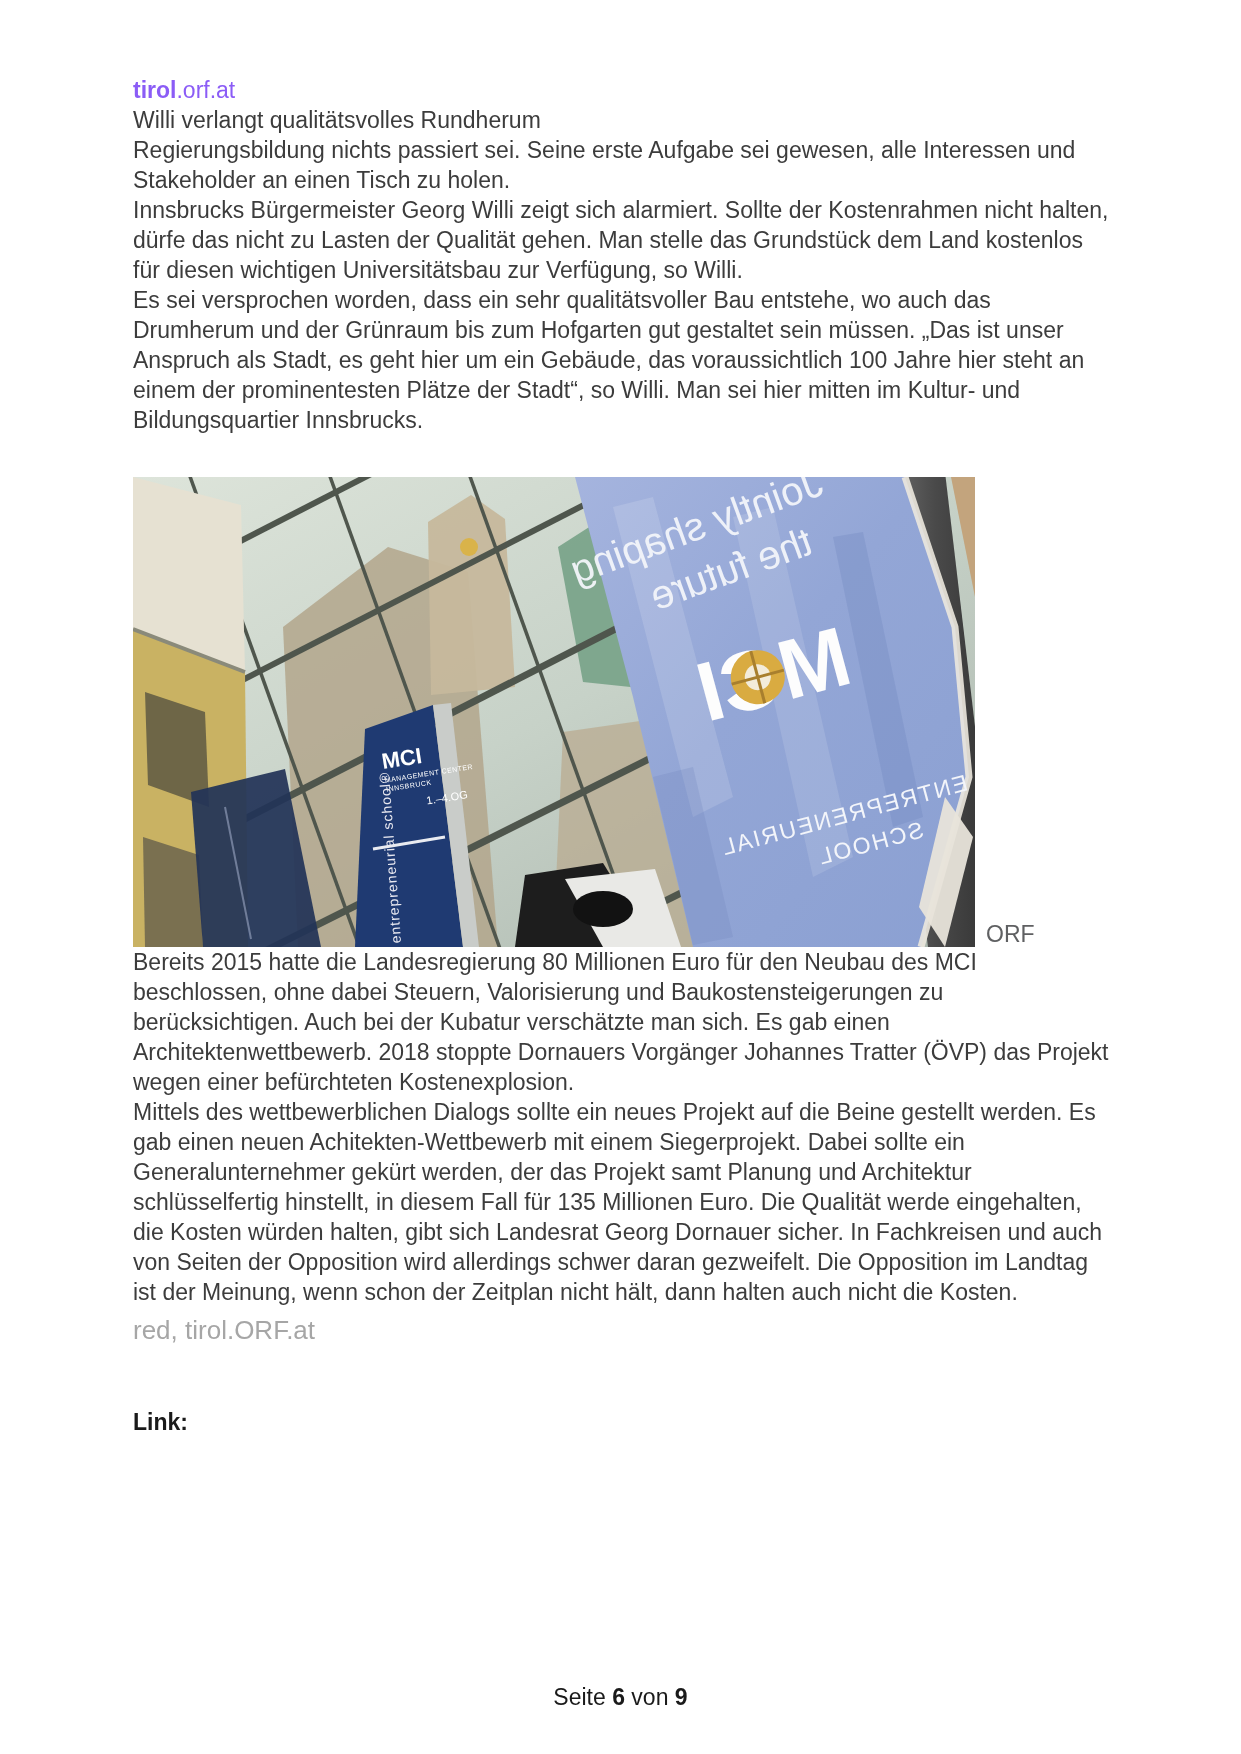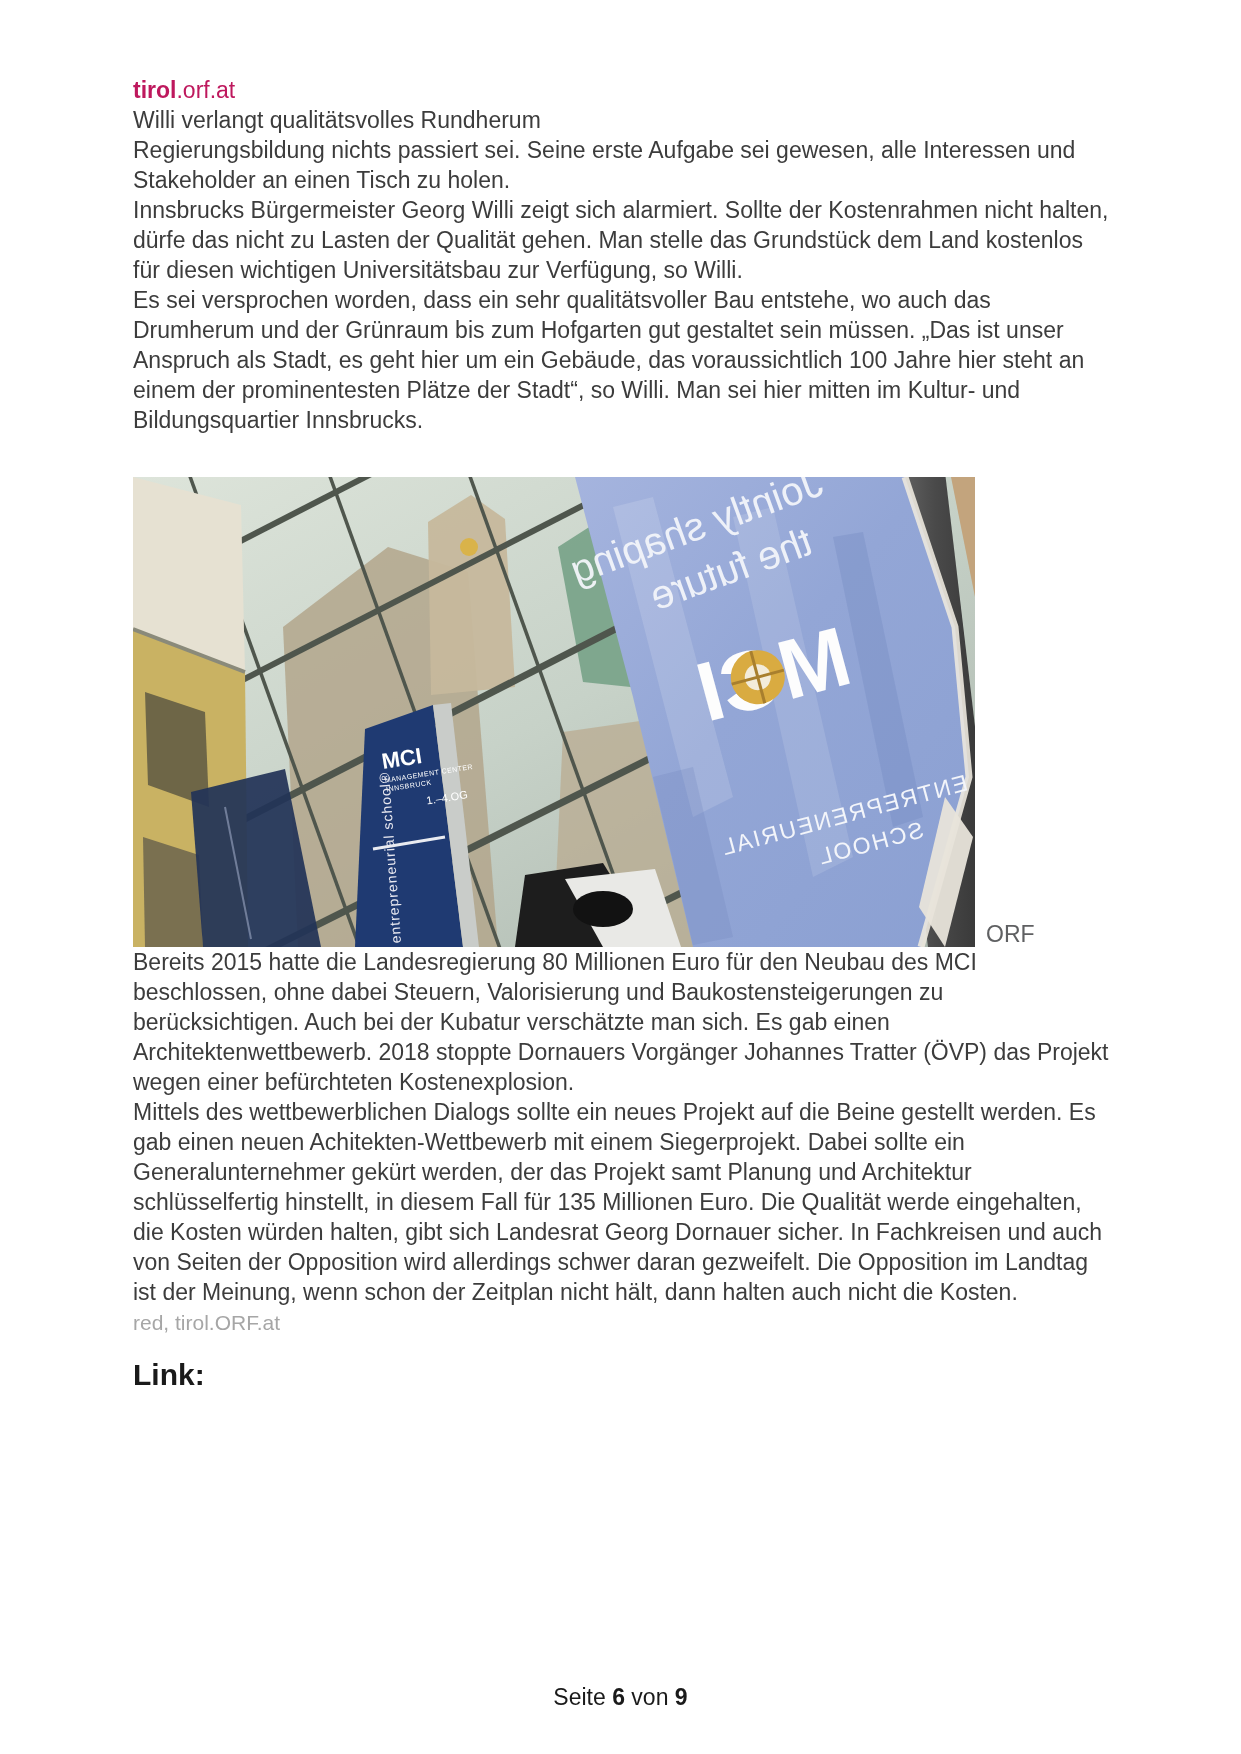--- a/index.html
+++ b/index.html
@@ -14,21 +14,21 @@
   }
   .content{
     position:absolute;
     left:133px;top:0;
     width:976px;
   }
   .site-header{
     padding-top:75px;
     font-size:23px;
     line-height:30px;
-    color:#be185d;
+    color:#8b5cf6;
   }
   .site-header .bold{font-weight:bold;}
   p.body-text{
     font-size:23px;
     line-height:30px;
     margin:0;
   }
   .m-p1{margin-top:30px;}
   .m-sub1{margin-top:12px;}
   .m-p2{margin-top:20px;}
@@ -47,28 +47,28 @@
     font-size:23px;
     line-height:26px;
     color:#5f6062;
     padding-left:2px;
     margin-left:9px;
   }
   .m-caption{margin-top:30px;}
   .m-p4{margin-top:18px;}
   .m-p5{margin-top:30px;}
   .byline{
-    margin-top:1px;
-    font-size:21px;
+    margin-top:8px;
+    font-size:26px;
     line-height:30px;
     color:#a6a6a6;
   }
   .link-label{
-    margin-top:22px;
-    font-size:30px;
+    margin-top:62px;
+    font-size:23px;
     line-height:30px;
     font-weight:bold;
     color:#1a1a1a;
   }
   .page-footer{
     position:absolute;
     left:0;top:1682px;
     width:100%;
     text-align:center;
     font-size:23px;

